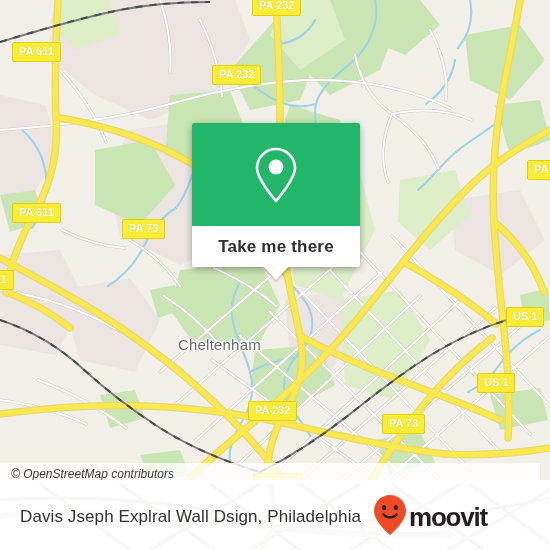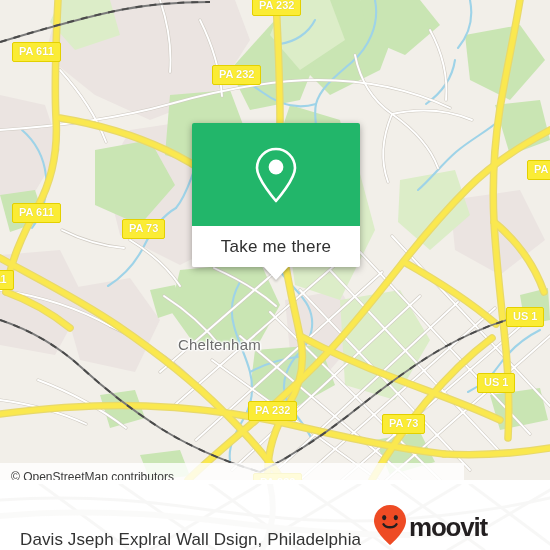--- a/index.html
+++ b/index.html
@@ -97,44 +97,46 @@
     border-radius: 0 0 2px 2px;
     display: flex;
     align-items: center;
     justify-content: center;
   }
   .popup-cta {
     font-family: "Liberation Sans", sans-serif;
     font-size: 17px;
     color: #303030;
     letter-spacing: .2px;
+    font-weight: bold;
   }
   .popup-tail {
     position: absolute;
     left: 50%;
     bottom: -13px;
     margin-left: -13px;
     width: 0; height: 0;
     border-left: 13px solid transparent;
     border-right: 13px solid transparent;
     border-top: 14px solid #ffffff;
     filter: drop-shadow(0 2px 1px rgba(0,0,0,.18));
   }
 
   
   .attribution {
     position: absolute;
     left: 0;
     top: 463px;
-    width: 464px;
+    width: 540px;
     height: 21px;
     background: rgba(255,255,255,.82);
     display: flex;
-    align-items: flex-end;
+    align-items: center;
     z-index: 30;
+    font-style: italic;
   }
   .attribution-text {
     font-family: "Liberation Sans", sans-serif;
     font-size: 12px;
     color: #3a3a3a;
     padding-left: 11px;
     white-space: nowrap;
   }
 
   
@@ -154,21 +156,21 @@
     width: 550px;
     height: 550px;
     opacity: .10;
     pointer-events: none;
   }
   .footer-inner {
     position: relative;
     width: 501px;
     height: 66px;
     display: flex;
-    align-items: flex-end;
+    align-items: center;
     justify-content: space-between;
     box-sizing: border-box;
     padding: 0 14px 0 20px;
   }
   .footer-title {
     font-family: "Liberation Sans", sans-serif;
     font-size: 17px;
     color: #333333;
     white-space: nowrap;
     letter-spacing: .1px;

